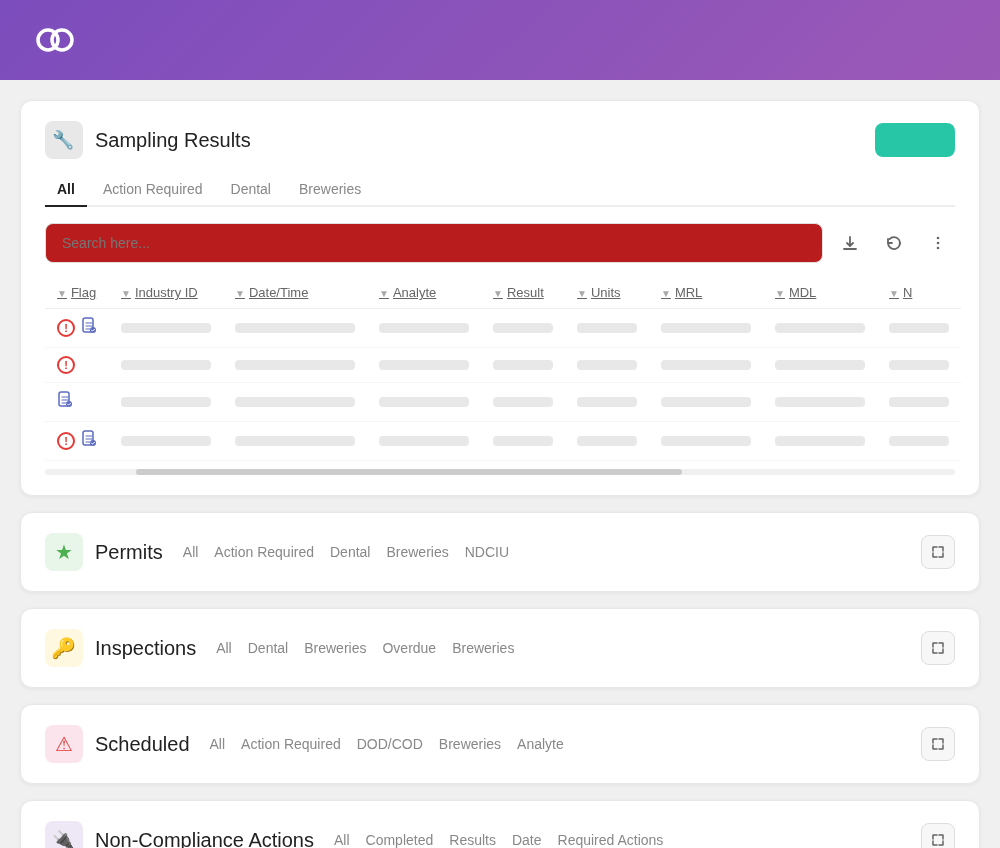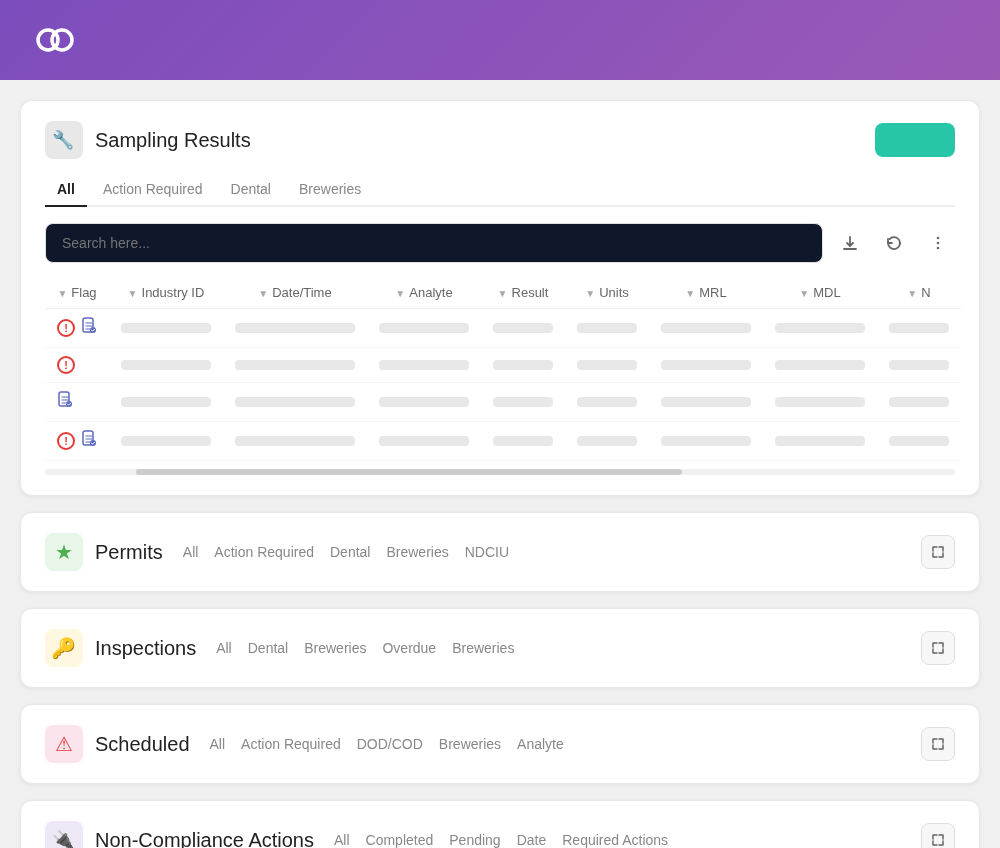--- a/index.html
+++ b/index.html
@@ -140,47 +140,48 @@
       margin-bottom: 14px;
     }
     .search-input {
       flex: 1;
       height: 40px;
       border: 1px solid #e0e0e0;
       border-radius: 8px;
       padding: 0 16px;
       font-size: 14px;
       color: #bbb;
-      background: #0f172a;
+      background: #b91c1c;
       outline: none;
     }
     .search-icon-btn {
       width: 34px;
       height: 34px;
       display: flex;
       align-items: center;
       justify-content: center;
       cursor: pointer;
       color: #888;
       font-size: 16px;
     }
 
     
     .data-table {
       width: 100%;
       border-collapse: collapse;
       font-size: 13px;
     }
     .data-table th {
-      text-align: center;
+      text-align: left;
       padding: 8px 12px;
       color: #666;
       font-weight: 500;
       border-bottom: 1px solid #eee;
       white-space: nowrap;
+      text-decoration: underline;
     }
     .data-table th .filter-icon {
       color: #aaa;
       margin-right: 4px;
       font-size: 10px;
     }
     .data-table td {
       padding: 8px 12px;
       border-bottom: 1px solid #f5f5f5;
       vertical-align: middle;
@@ -475,21 +476,21 @@
 
   <div class="card">
     <div class="collapsed-card">
       <div class="card-title-group">
         <div class="card-icon nca" style="font-size:18px; color:#7c4dbd;">🔌</div>
         <span class="card-title">Non-Compliance Actions</span>
       </div>
       <div class="inline-tabs">
         <span class="inline-tab">All</span>
         <span class="inline-tab">Completed</span>
-        <span class="inline-tab">Pending</span>
+        <span class="inline-tab">Results</span>
         <span class="inline-tab">Date</span>
         <span class="inline-tab">Required Actions</span>
       </div>
       <button class="expand-btn">
         <svg width="14" height="14" viewBox="0 0 14 14" fill="none">
           <path d="M2 2h4M2 2v4M12 12h-4M12 12v-4M2 12h4M2 12v-4M12 2h-4M12 2v4" stroke="#666" stroke-width="1.5" stroke-linecap="round"></path>
         </svg>
       </button>
     </div>
   </div>

